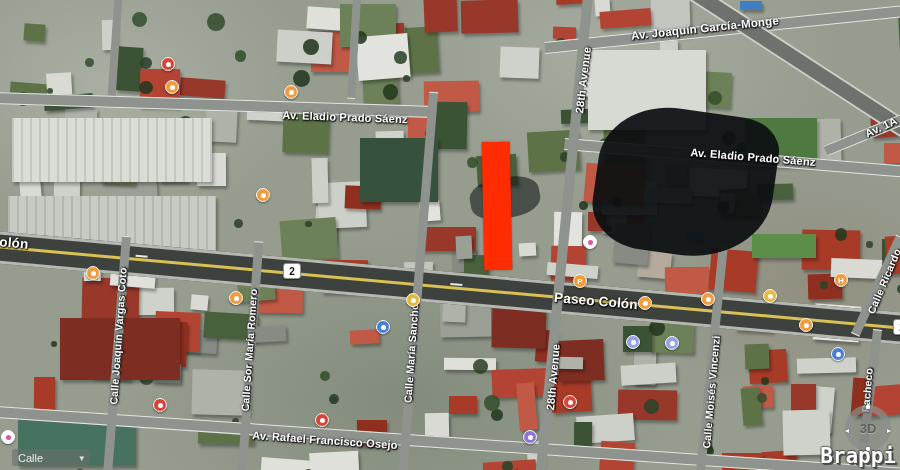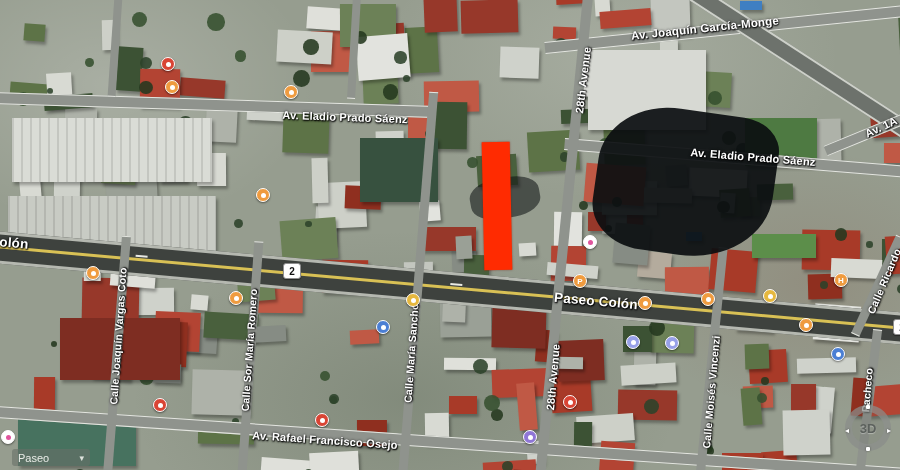--- a/index.html
+++ b/index.html
@@ -427,24 +427,25 @@
       <div class="marker" style="left: 831px; top: 347px; background: rgb(75, 127, 212);">
         <span class="dot"></span>
       </div>
       <div class="marker" style="left: 523px; top: 430px; background: rgb(143, 118, 214);">
         <span class="dot"></span>
       </div>
     </div>
 
   <div id="controls" class="layer" style="pointer-events:none">
     <div id="show-ctrl" style="pointer-events:auto">
-      <span>Paseo</span>
+      <span>Calle</span>
       <span class="chev">▾</span>
     </div>
     <div id="threed" style="pointer-events:auto">
       <span class="lbl">3D</span>
       <span class="arr l">◂</span>
       <span class="arr r">▸</span>
       <span class="nub t"></span>
       <span class="nub b"></span>
     </div>
+    <div id="watermark">Brappi</div>
   </div>
 </div>
 
 </body></html>

